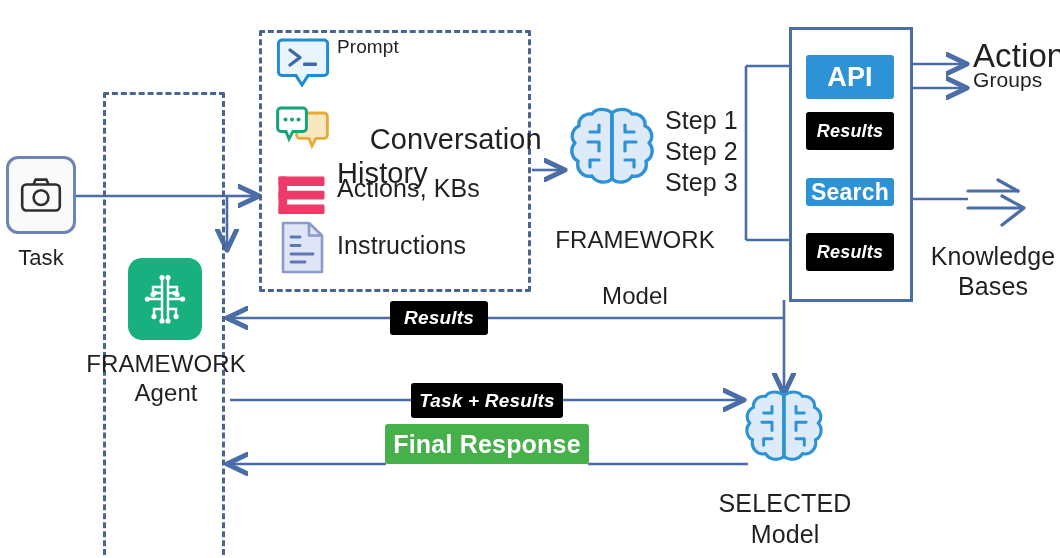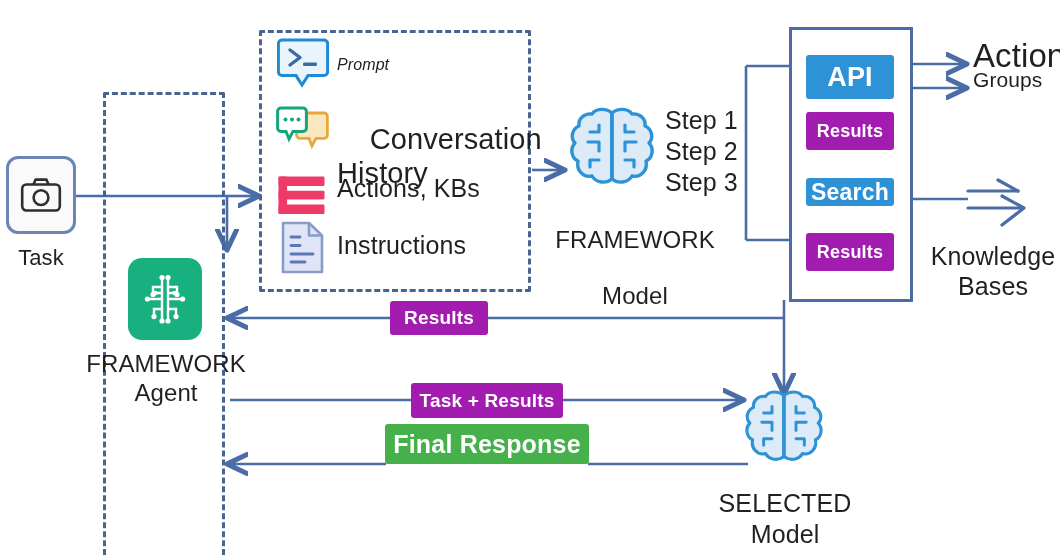--- a/index.html
+++ b/index.html
@@ -47,21 +47,21 @@
     position:absolute;
     display:flex;
     align-items:center;
     justify-content:center;
     border-radius:3px;
     color:#ffffff;
     font-weight:bold;
     box-sizing:border-box;
     letter-spacing:.2px;
   }
-  .pill-slate{background:#a21caf;}
+  .pill-slate{background:#000000;font-style:italic;}
   .pill-blue{background:#2e92d6;}
   .pill-green{background:#46b04a;}
 
   
   .card{
     position:absolute;
     border:3px solid #6b85b5;
     border-radius:12px;
     background:#fafafa;
     box-sizing:border-box;
@@ -172,21 +172,21 @@
 
   <div class="dashbox" style="left:259px;top:30px;width:272px;height:262px;"></div>
 
   <div class="iconbox" style="left:277px;top:36px;">
     <svg width="52" height="54" viewBox="0 0 52 54">
       <path d="M5,4 H47 a3.6,3.6 0 0 1 3.6,3.6 V36 a3.6,3.6 0 0 1 -3.6,3.6 H31 L25,49 L19,39.6 H5 A3.6,3.6 0 0 1 1.4,36 V7.6 A3.6,3.6 0 0 1 5,4 Z" fill="#eaf4fd" stroke="#1f8ad6" stroke-width="3"></path>
       <path d="M13,14 L23,21.5 L13,29" fill="none" stroke="#3d6aa3" stroke-width="3.4" stroke-linecap="round" stroke-linejoin="round"></path>
       <rect x="26" y="26.5" width="14" height="3.6" rx="1.3" fill="#3d6aa3"></rect>
     </svg>
   </div>
-  <div class="lbl" style="left:337px;top:56px;font-size:16px;font-style:italic;">Prompt</div>
+  <div class="lbl" style="left:337px;top:36px;font-size:19px;">Prompt</div>
 
   <div class="iconbox" style="left:276px;top:105px;">
     <svg width="56" height="52" viewBox="0 0 56 52">
       <path d="M24,8 H48 a3.4,3.4 0 0 1 3.4,3.4 V30 a3.4,3.4 0 0 1 -3.4,3.4 H40 L36,41 L33,33.4 H24 A3.4,3.4 0 0 1 20.6,30 V11.4 A3.4,3.4 0 0 1 24,8 Z" fill="#fbe7bf" stroke="#e8a93a" stroke-width="2.8"></path>
       <path d="M5,3 H27 a3.4,3.4 0 0 1 3.4,3.4 V23 a3.4,3.4 0 0 1 -3.4,3.4 H17 L13,34 L10,26.4 H5 A3.4,3.4 0 0 1 1.6,23 V6.4 A3.4,3.4 0 0 1 5,3 Z" fill="#ffffff" stroke="#16a47a" stroke-width="3"></path>
       <g fill="#16a47a">
           <circle cx="9.5" cy="14.5" r="2"></circle>
           <circle cx="16" cy="14.5" r="2"></circle>
           <circle cx="22.5" cy="14.5" r="2"></circle>
         </g>

